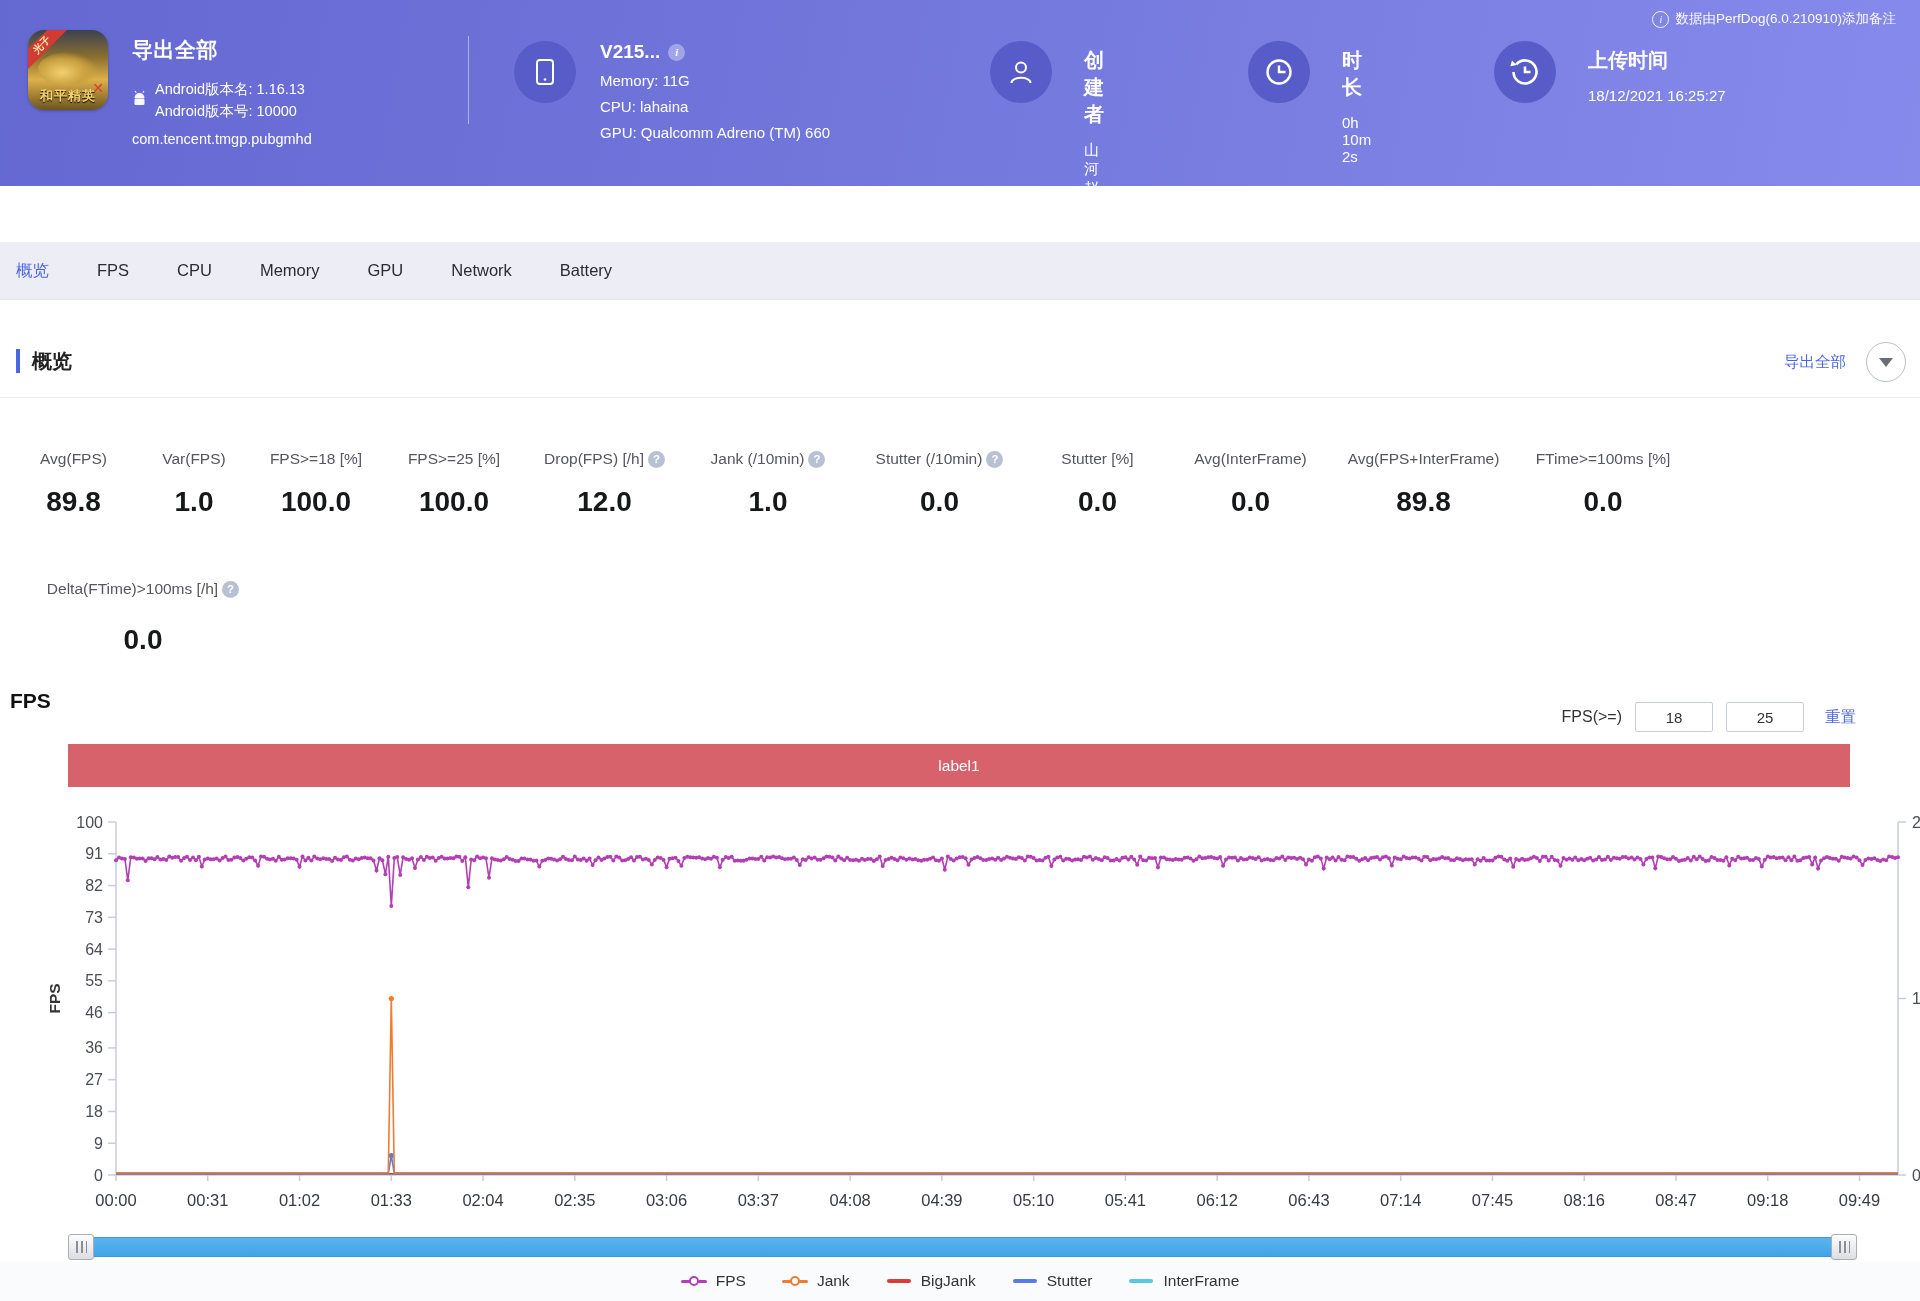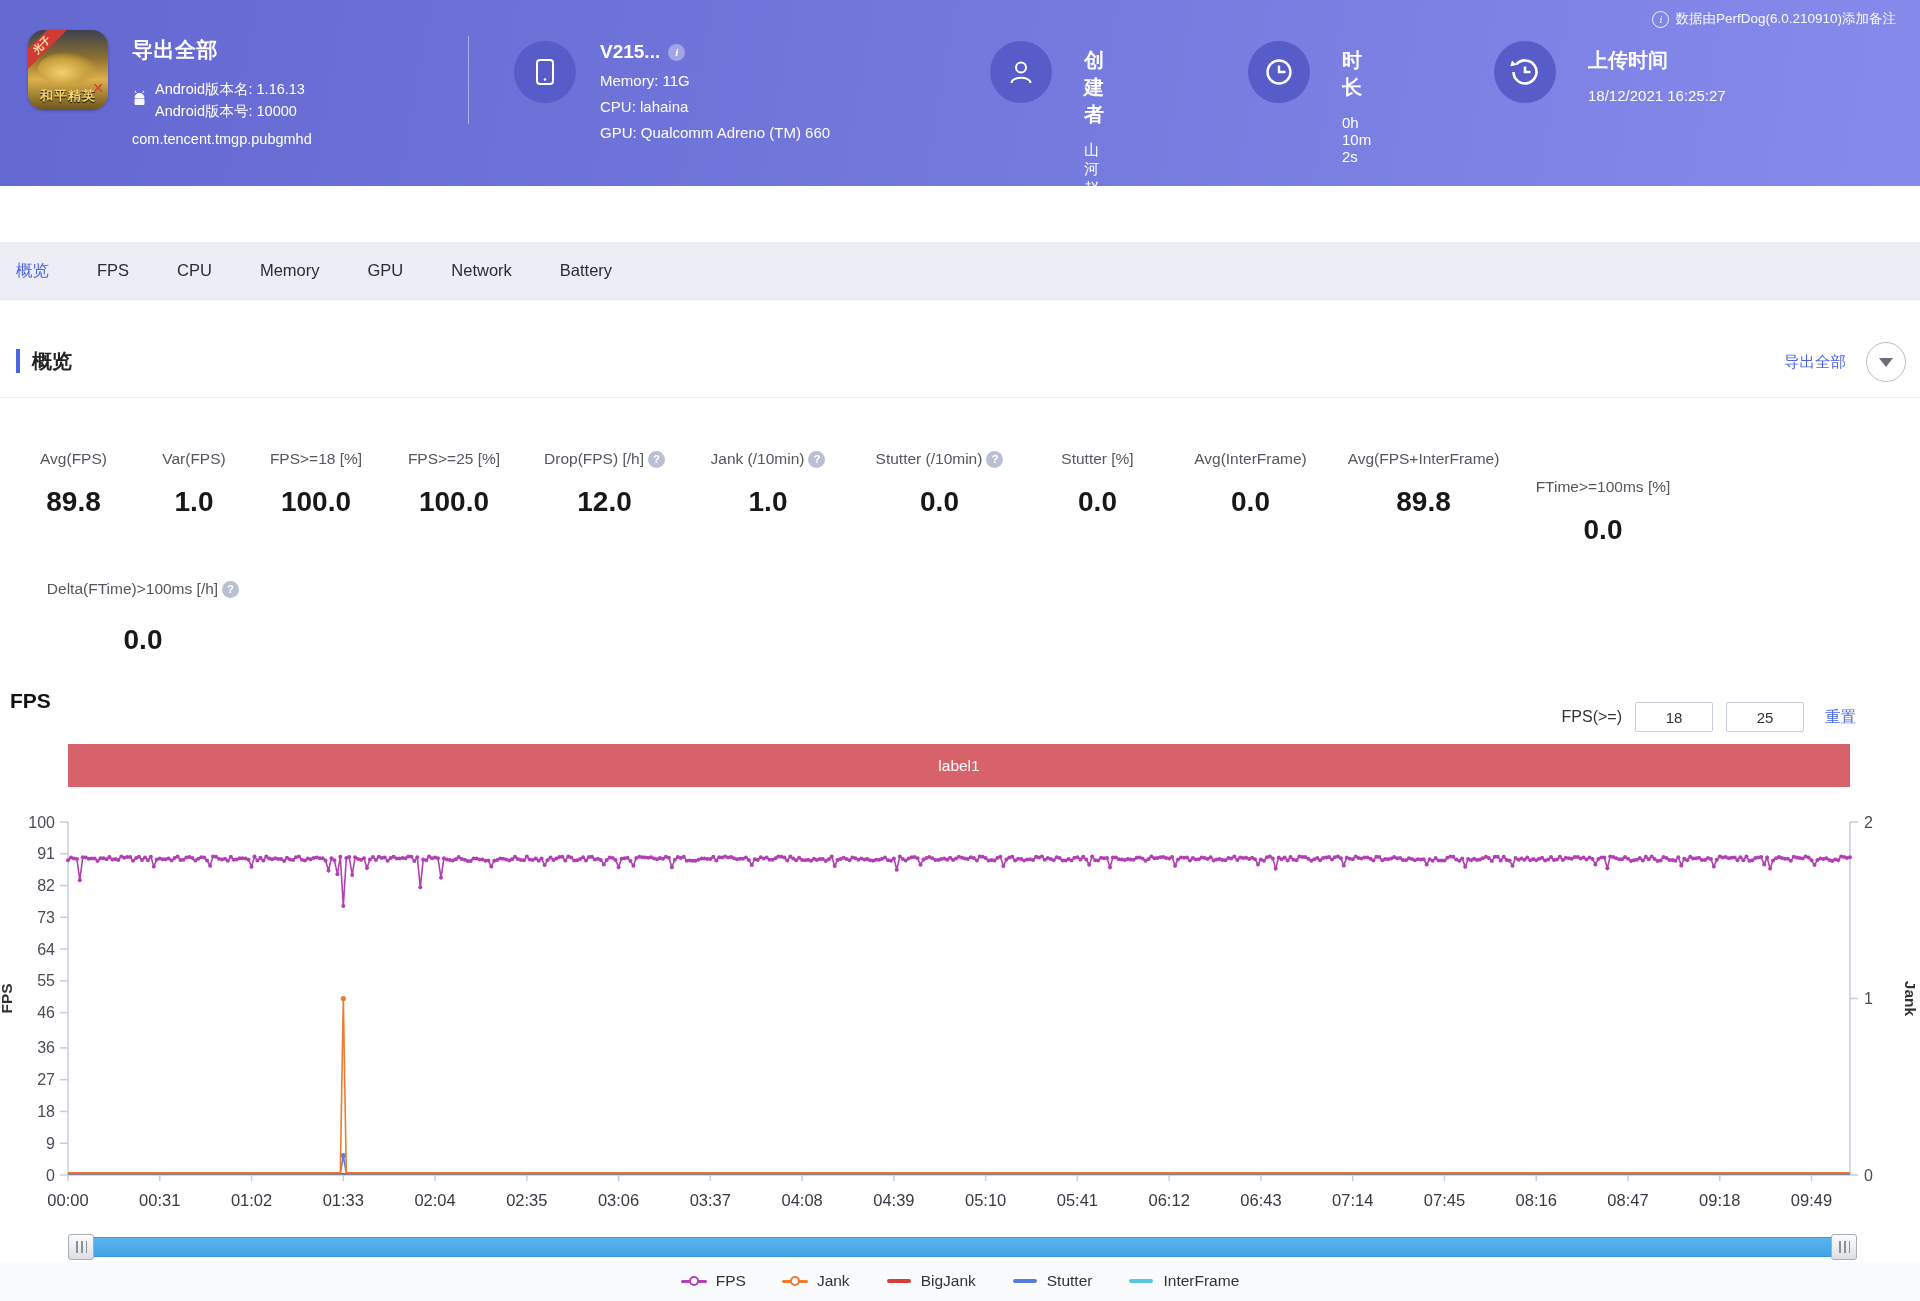--- a/index.html
+++ b/index.html
@@ -79,21 +79,21 @@
   .fps-filter-label{font-size:16px;color:#333;}
   .thr{width:78px;height:30px;border:1px solid #c9ced8;border-radius:2px;text-align:center;font-size:15px;color:#333;
     font-family:"Liberation Sans","DejaVu Sans",sans-serif;background:#fff;box-sizing:border-box;}
   .reset-link{color:#4a66e4;font-size:15.5px;cursor:pointer;margin-left:8px;}
 
   
   .band{position:absolute;top:744px;left:68px;width:1782px;height:43px;background:#d8626b;
     display:flex;align-items:center;justify-content:center;color:#fff;font-size:15.5px;}
 
   
-  .chart-wrap{position:absolute;top:805px;left:0;width:1532px;height:425px;}
+  .chart-wrap{position:absolute;top:805px;left:0;width:1532px;height:425px;padding-left:48px;}
   .chart-footer{position:absolute;top:1262px;left:0;width:1920px;height:39px;background:#fafbfc;}
   .scrollbar{position:absolute;top:1234px;left:68px;width:1789px;height:26px;}
   .sb-track{position:absolute;left:13px;right:13px;top:3px;height:20px;border-radius:2px;
     background:linear-gradient(180deg,#5ab4ee 0%,#43a3e6 100%);border:1px solid #3d97d8;box-sizing:border-box;}
   .sb-handle{position:absolute;top:0;width:26px;height:26px;border:1px solid #a9adb5;border-radius:3px;
     background:linear-gradient(180deg,#fdfdfd,#dcdee2);box-sizing:border-box;display:flex;align-items:center;justify-content:center;}
   .sb-handle i{display:block;width:11px;height:12px;background:repeating-linear-gradient(90deg,#8a8f98 0 2px,transparent 2px 5px);}
   .sb-left{left:0;} .sb-right{right:0;}
   .legend{position:absolute;top:1272px;left:0;width:1920px;display:flex;justify-content:center;gap:36px;}
   .legend-item{display:flex;align-items:center;gap:9px;cursor:pointer;}
@@ -279,21 +279,21 @@
           <span>Avg(InterFrame)</span>
         </div>
         <div class="m-value">0.0</div>
       </div>
       <div class="metric" style="width: 185px;">
         <div class="m-label">
           <span>Avg(FPS+InterFrame)</span>
         </div>
         <div class="m-value">89.8</div>
       </div>
-      <div class="metric" style="width: 174px; margin-top: 28px;">
+      <div class="metric" style="width: 174px;">
         <div class="m-label">
           <span>FTime&gt;=100ms [%]</span>
         </div>
         <div class="m-value">0.0</div>
       </div>
     </div>
   <div class="metrics metrics2" id="metrics-row2">
       <div class="metric">
         <div class="m-label">
           <span>Delta(FTime)&gt;100ms [/h]</span>

